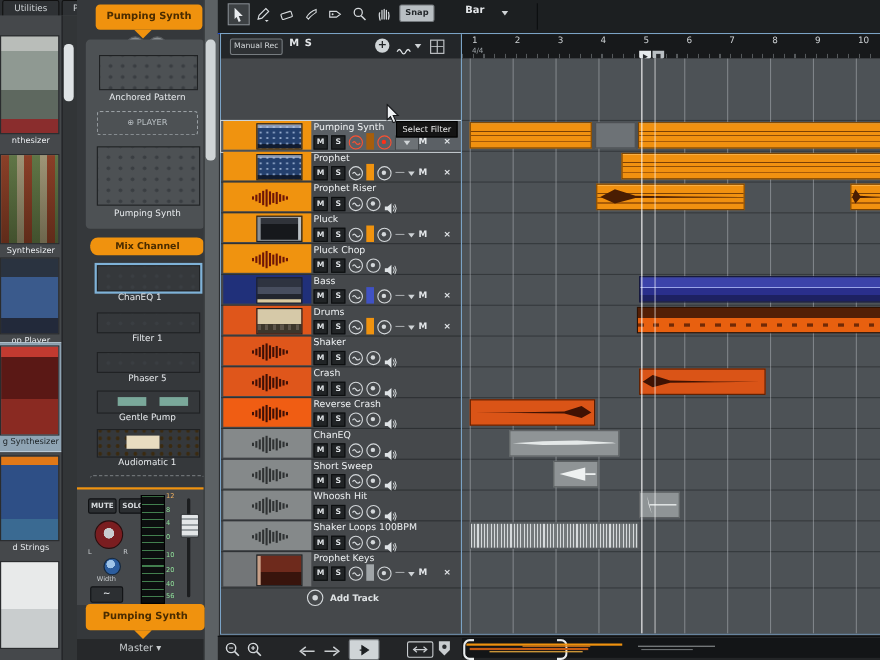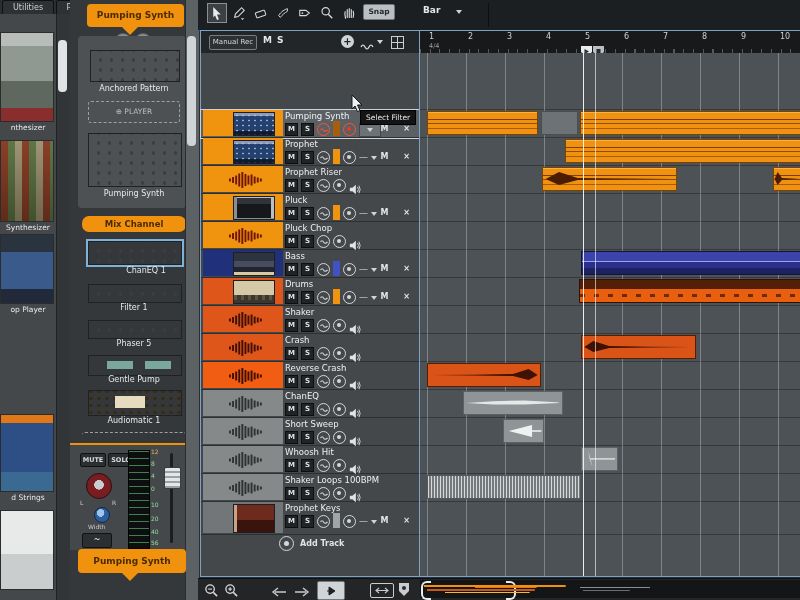--- a/index.html
+++ b/index.html
@@ -144,20 +144,24 @@
         <div class="br-label" style="top: 93px; text-align: center;">nthesizer</div>
       </div>
       <div class="br-item" style="top: 124px; height: 96px;">
         <div class="br-thumb" style="top: 2px; height: 80px; background: repeating-linear-gradient(90deg, rgb(176, 83, 58) 0px, rgb(176, 83, 58) 7px, rgb(122, 154, 103) 7px, rgb(122, 154, 103) 14px, rgb(201, 195, 174) 14px, rgb(201, 195, 174) 21px), linear-gradient(rgb(201, 195, 174), rgb(138, 133, 112)); background-blend-mode: multiply;"></div>
         <div class="br-label" style="top: 85px;">Synthesizer</div>
       </div>
       <div class="br-item" style="top: 218px; height: 82px;">
         <div class="br-thumb" style="top: 2px; height: 68px; background: linear-gradient(rgb(42, 51, 64) 0px, rgb(42, 51, 64) 25%, rgb(58, 90, 140) 25%, rgb(58, 90, 140) 80%, rgb(34, 41, 58) 80%);"></div>
         <div class="br-label" style="top: 73px;">op Player</div>
       </div>
+      <div class="br-item sel" style="top: 298px; height: 98px;">
+        <div class="br-thumb" style="top: 2px; height: 80px; background: linear-gradient(rgb(194, 58, 48) 0px, rgb(194, 58, 48) 12%, rgb(90, 24, 21) 12%, rgb(90, 24, 21) 60%, rgb(138, 42, 34) 60%);"></div>
+        <div class="br-label" style="top: 85px;">g Synthesizer</div>
+      </div>
       <div class="br-item" style="top: 398px; height: 92px;">
         <div class="br-thumb" style="top: 2px; height: 76px; background: linear-gradient(rgb(224, 120, 24) 0px, rgb(224, 120, 24) 10%, rgb(46, 79, 134) 10%, rgb(46, 79, 134) 75%, rgb(58, 106, 146) 75%);"></div>
         <div class="br-label" style="top: 81px;">d Strings</div>
       </div>
       <div class="br-item" style="top: 494px; height: 92px;">
         <div class="br-thumb" style="top: 2px; height: 78px; background: linear-gradient(rgb(232, 234, 234) 0px, rgb(232, 234, 234) 55%, rgb(201, 205, 206) 55%);"></div>
       </div>
     </div>
   <div id="browser-scroll" class="abs"></div>
   <div id="browser-thumbbar" class="abs"></div>
@@ -168,21 +172,21 @@
       <div class="circbtn" style="left: 44px; top: 33px;">▾</div>
       <div class="circbtn" style="left: 64px; top: 33px;">≡</div>
       <div class="rk-container" style="left: 8px; top: 36px; width: 108px; height: 172px;"></div>
       <div class="rk-thumb th-pattern knobdots" style="left: 20px; top: 50px; width: 88px; height: 30px;"></div>
       <div class="rk-label" style="left: 14px; top: 84px; width: 100px;">Anchored Pattern</div>
       <div class="dashed-btn" style="left: 18px; top: 101px; width: 90px; height: 20px; line-height: 20px;">⊕ PLAYER</div>
       <div class="rk-thumb th-polytone knobdots" style="left: 18px; top: 133px; width: 92px; height: 52px;"></div>
       <div class="rk-label" style="left: 12px; top: 189px; width: 104px;">Pumping Synth</div>
       <div class="orange-tab" style="left: 12px; top: 216px; width: 104px; height: 16px; line-height: 16px; font-size: 8.5px; border-radius: 7px;">Mix Channel</div>
       <div class="rk-thumb th-eq knobdots rk-sel" style="left: 18px; top: 241px; width: 92px; height: 22px;"></div>
-      <div class="rk-label" style="left: 24px; top: 266px; width: 104px; text-align: center;">ChanEQ 1</div>
+      <div class="rk-label" style="left: 5px; top: 266px; width: 104px; text-align: center;">ChanEQ 1</div>
       <div class="rk-thumb th-eq knobdots" style="left: 18px; top: 284px; width: 92px; height: 17px;"></div>
       <div class="rk-label" style="left: 12px; top: 303px; width: 104px;">Filter 1</div>
       <div class="rk-thumb th-eq knobdots" style="left: 18px; top: 320px; width: 92px; height: 17px;"></div>
       <div class="rk-label" style="left: 12px; top: 339px; width: 104px;">Phaser 5</div>
       <div class="rk-thumb th-pump" style="left: 18px; top: 355px; width: 92px; height: 19px; background-image: linear-gradient(rgb(122, 168, 154), rgb(122, 168, 154)), linear-gradient(rgb(122, 168, 154), rgb(122, 168, 154)); background-size: 26px 8px, 26px 8px; background-position: 18px 5px, 56px 5px; background-repeat: no-repeat;"></div>
       <div class="rk-label" style="left: 12px; top: 375px; width: 104px;">Gentle Pump</div>
       <div class="rk-thumb th-audiomatic" style="left: 18px; top: 390px; width: 92px; height: 24px; background-image: linear-gradient(rgb(232, 220, 192), rgb(232, 220, 192)), radial-gradient(circle, rgb(58, 42, 16) 1.5px, transparent 2px); background-size: 30px 12px, 8px 7px; background-position: 26px 5px, 62px 4px; background-repeat: no-repeat, repeat;"></div>
       <div class="rk-label" style="left: 12px; top: 416px; width: 104px;">Audiomatic 1</div>
       <div class="dashed-btn" style="left: 12px; top: 432px; width: 104px; height: 5px; border-bottom: none; border-left: none; border-right: none;"></div>
     </div>
@@ -210,20 +214,21 @@
       <div class="meter-lab" style="left: 81px; top: 27px;">4</div>
       <div class="meter-lab" style="left: 81px; top: 40px;">0</div>
       <div class="meter-lab" style="left: 81px; top: 56px;">10</div>
       <div class="meter-lab" style="left: 81px; top: 70px;">20</div>
       <div class="meter-lab" style="left: 81px; top: 83px;">40</div>
       <div class="meter-lab" style="left: 81px; top: 94px;">56</div>
     </div>
 
   <div class="orange-tab" style="left:78px;top:549px;width:108px;height:24px;line-height:24px;font-size:9px;">Pumping Synth</div>
   <div class="tab-notch" style="left:122px;top:573px;border-top:8px solid #f0920e;"></div>
+  <div id="masterrow" class="abs">Master ▾</div>
 
   <div id="toolbar" class="abs">
     <div id="tools"></div>
     <div class="lightbtn" style="left:165px;top:4px;width:30px;height:14px;line-height:14px;">Snap</div>
     <div class="abs" style="left:225px;top:5px;font-size:9px;font-weight:bold;color:#e3e6e9;">Bar</div>
     <div class="caret" style="position:absolute;left:258px;top:10px;"></div>
     <div class="abs" style="left:290px;top:3px;width:1px;height:24px;background:#0c0e0f;"></div>
   <div class="tool active" style="left: 10px;">
         <svg width="14" height="15" viewBox="0 0 14 16">
           <path d="M3 1 L11 9 L7 9 L9 14 L7 15 L5 10 L3 12 Z" fill="#e8ebee"></path>

